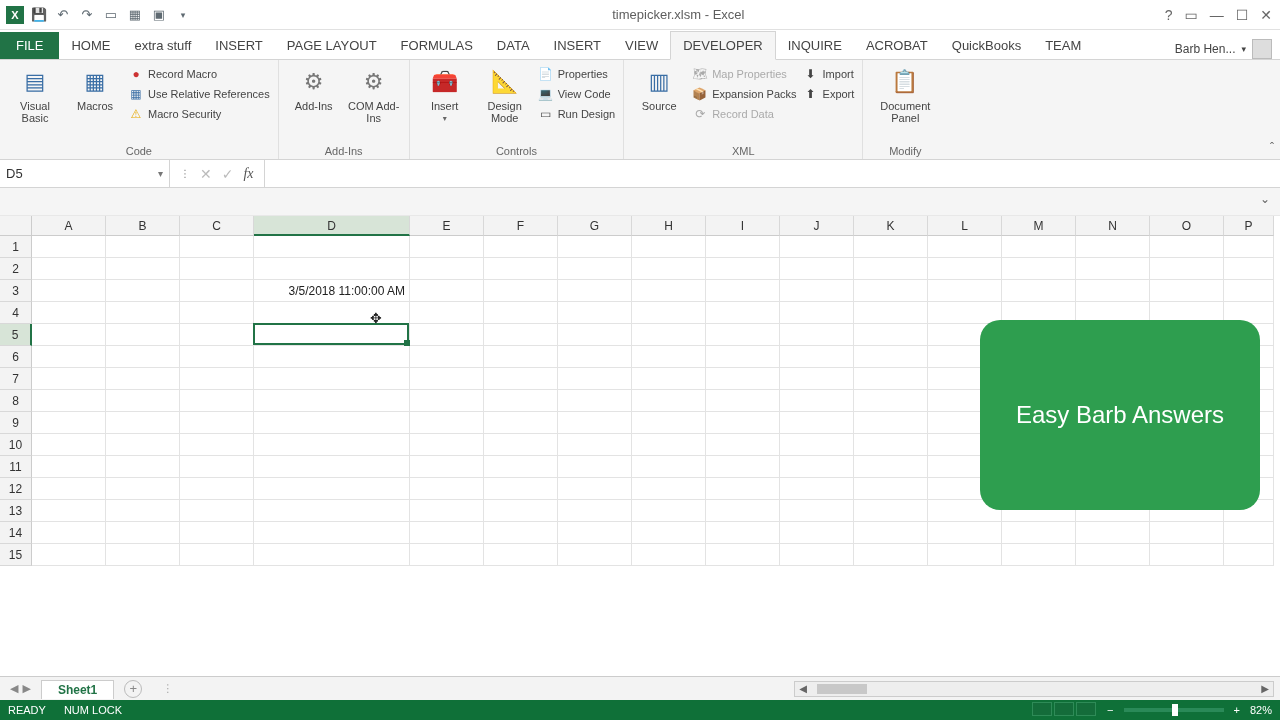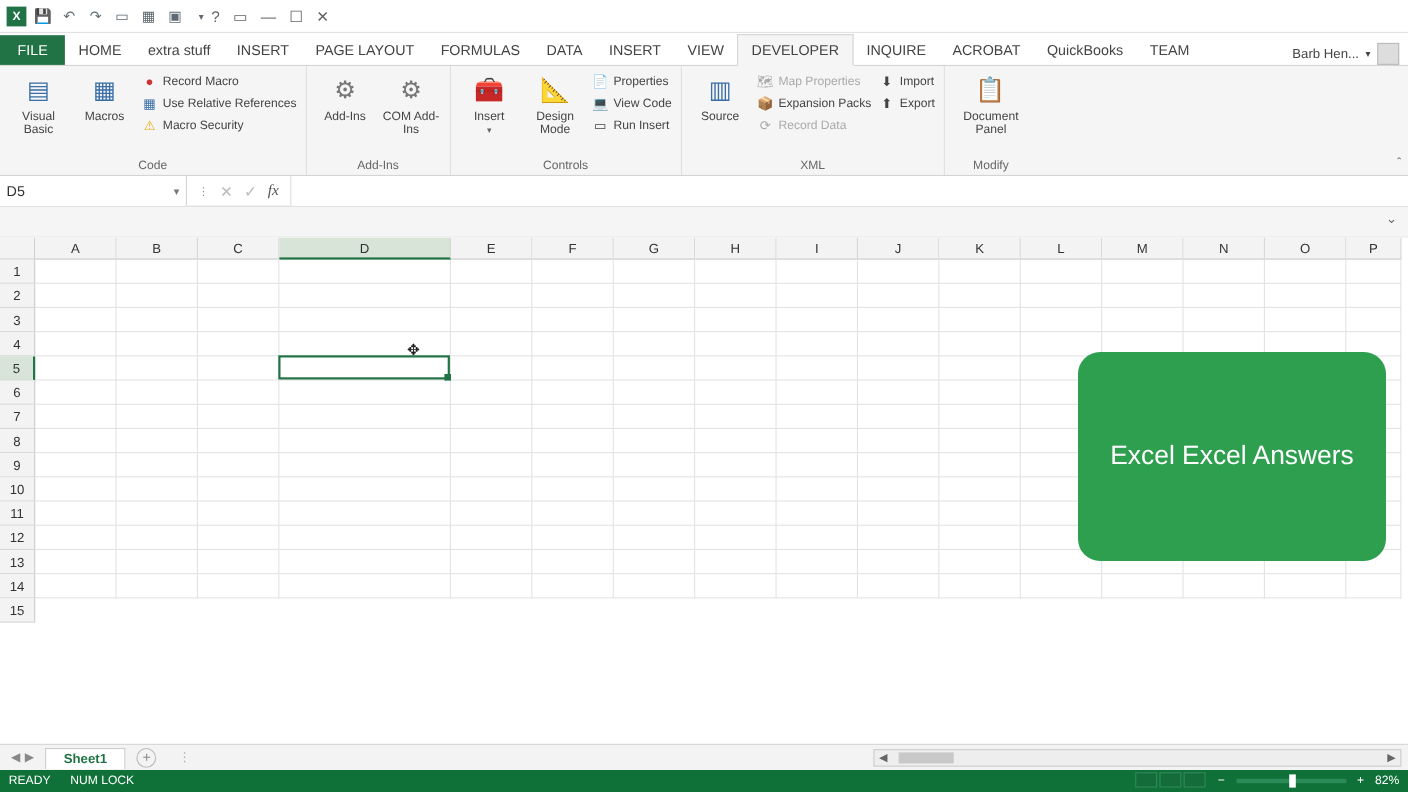--- a/index.html
+++ b/index.html
@@ -91,20 +91,21 @@
   <div class="qa-toolbar">
     <span class="xl-icon">X</span>
     <span class="icon">💾</span>
     <span class="icon">↶</span>
     <span class="icon">↷</span>
     <span class="icon">▭</span>
     <span class="icon">▦</span>
     <span class="icon">▣</span>
     <span class="icon" style="font-size:9px">▾</span>
   </div>
+  <div class="win-title">timepicker.xlsm - Excel</div>
   <div class="win-controls">
     <span>?</span>
     <span>▭</span>
     <span>—</span>
     <span>☐</span>
     <span>✕</span>
   </div>
 </div>
 
 <div class="ribbon-tabs">
@@ -187,21 +188,21 @@
         <div class="small-item">
             <span class="sicon">📄</span>
             <span>Properties</span>
           </div>
         <div class="small-item">
             <span class="sicon">💻</span>
             <span>View Code</span>
           </div>
         <div class="small-item">
             <span class="sicon">▭</span>
-            <span>Run Insert</span>
+            <span>Run Design</span>
           </div>
       </div>
     </div>
     <div class="group-label">Controls</div>
   </div>
 
   <div class="group">
     <div class="group-body">
       <div class="big-btn">
         <span class="bicon" style="color:#3a6ea5">▥</span>
@@ -334,20 +335,38 @@
         <div class="cell" style="width: 74px;"></div>
         <div class="cell" style="width: 74px;"></div>
         <div class="cell" style="width: 74px;"></div>
         <div class="cell" style="width: 74px;"></div>
         <div class="cell" style="width: 50px;"></div>
       </div>
       <div class="g-row">
         <div class="cell" style="width: 74px;"></div>
         <div class="cell" style="width: 74px;"></div>
         <div class="cell" style="width: 74px;"></div>
+        <div class="cell" style="width: 156px;">3/5/2018  11:00:00 AM</div>
+        <div class="cell" style="width: 74px;"></div>
+        <div class="cell" style="width: 74px;"></div>
+        <div class="cell" style="width: 74px;"></div>
+        <div class="cell" style="width: 74px;"></div>
+        <div class="cell" style="width: 74px;"></div>
+        <div class="cell" style="width: 74px;"></div>
+        <div class="cell" style="width: 74px;"></div>
+        <div class="cell" style="width: 74px;"></div>
+        <div class="cell" style="width: 74px;"></div>
+        <div class="cell" style="width: 74px;"></div>
+        <div class="cell" style="width: 74px;"></div>
+        <div class="cell" style="width: 50px;"></div>
+      </div>
+      <div class="g-row">
+        <div class="cell" style="width: 74px;"></div>
+        <div class="cell" style="width: 74px;"></div>
+        <div class="cell" style="width: 74px;"></div>
         <div class="cell" style="width: 156px;"></div>
         <div class="cell" style="width: 74px;"></div>
         <div class="cell" style="width: 74px;"></div>
         <div class="cell" style="width: 74px;"></div>
         <div class="cell" style="width: 74px;"></div>
         <div class="cell" style="width: 74px;"></div>
         <div class="cell" style="width: 74px;"></div>
         <div class="cell" style="width: 74px;"></div>
         <div class="cell" style="width: 74px;"></div>
         <div class="cell" style="width: 74px;"></div>
@@ -581,14 +600,14 @@
   <div class="right">
     <span class="view-btns"><span></span><span></span><span></span></span>
     <span class="zoom-minus">−</span>
     <div class="zoom-slider"></div>
     <span class="zoom-plus">+</span>
     <span>82%</span>
   </div>
 </div>
 
 <div class="promo-box">
-  <div class="p-title">Excel Excel Answers</div>
+  <div class="p-title">Easy Barb Answers</div>
 </div>
 
 </body></html>

